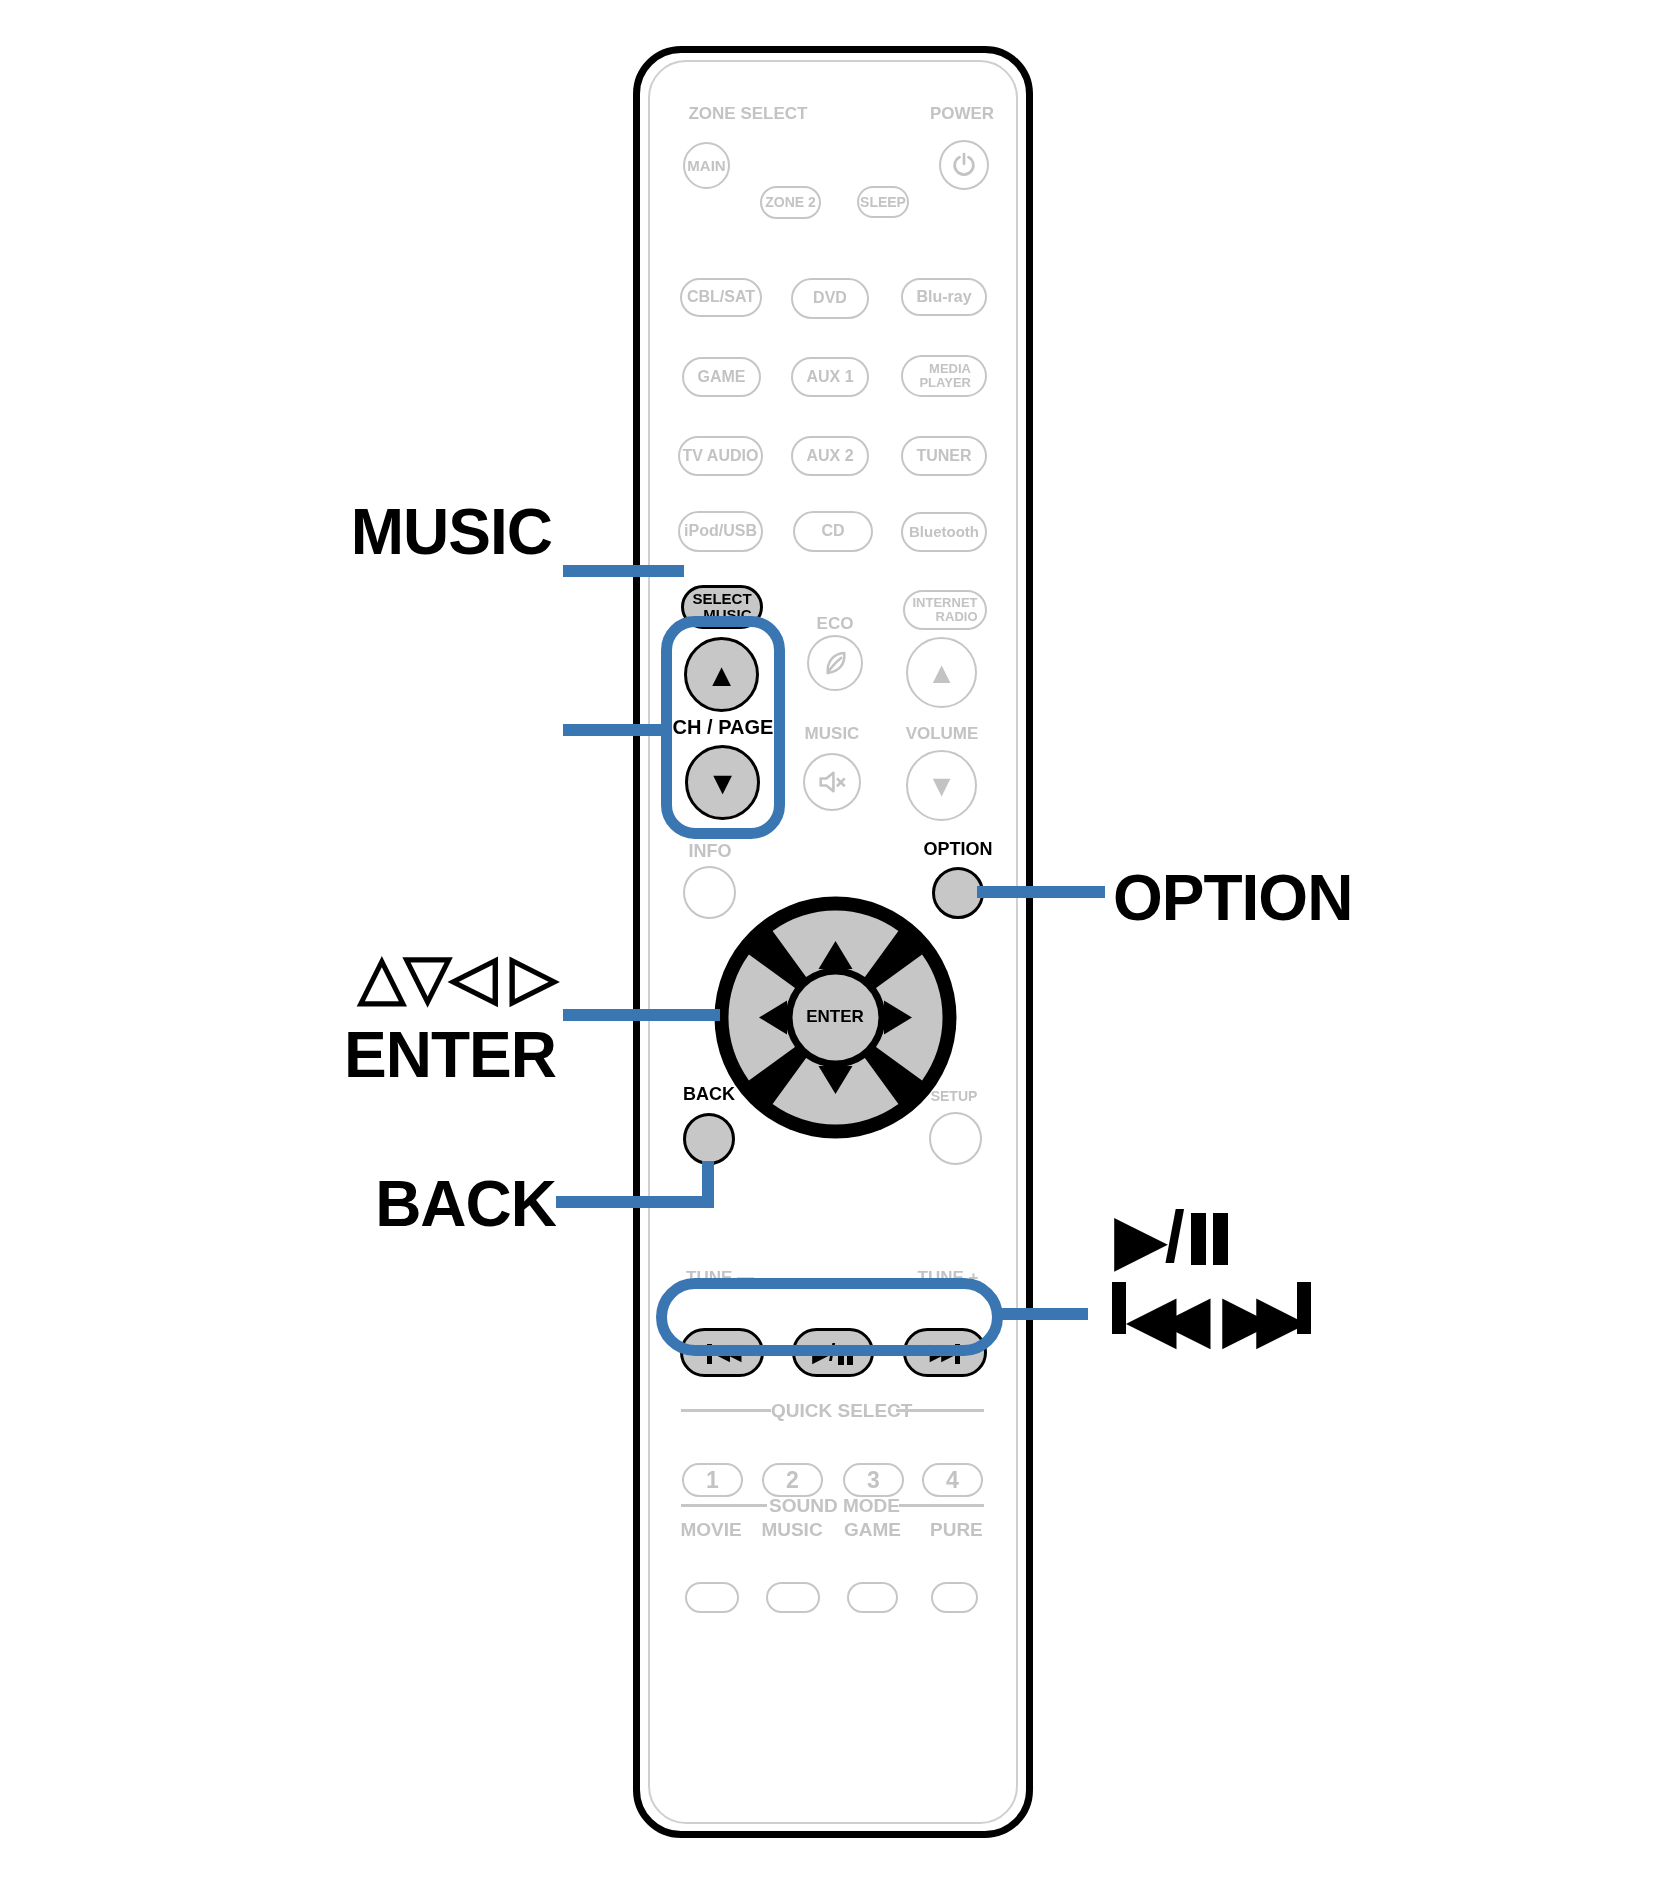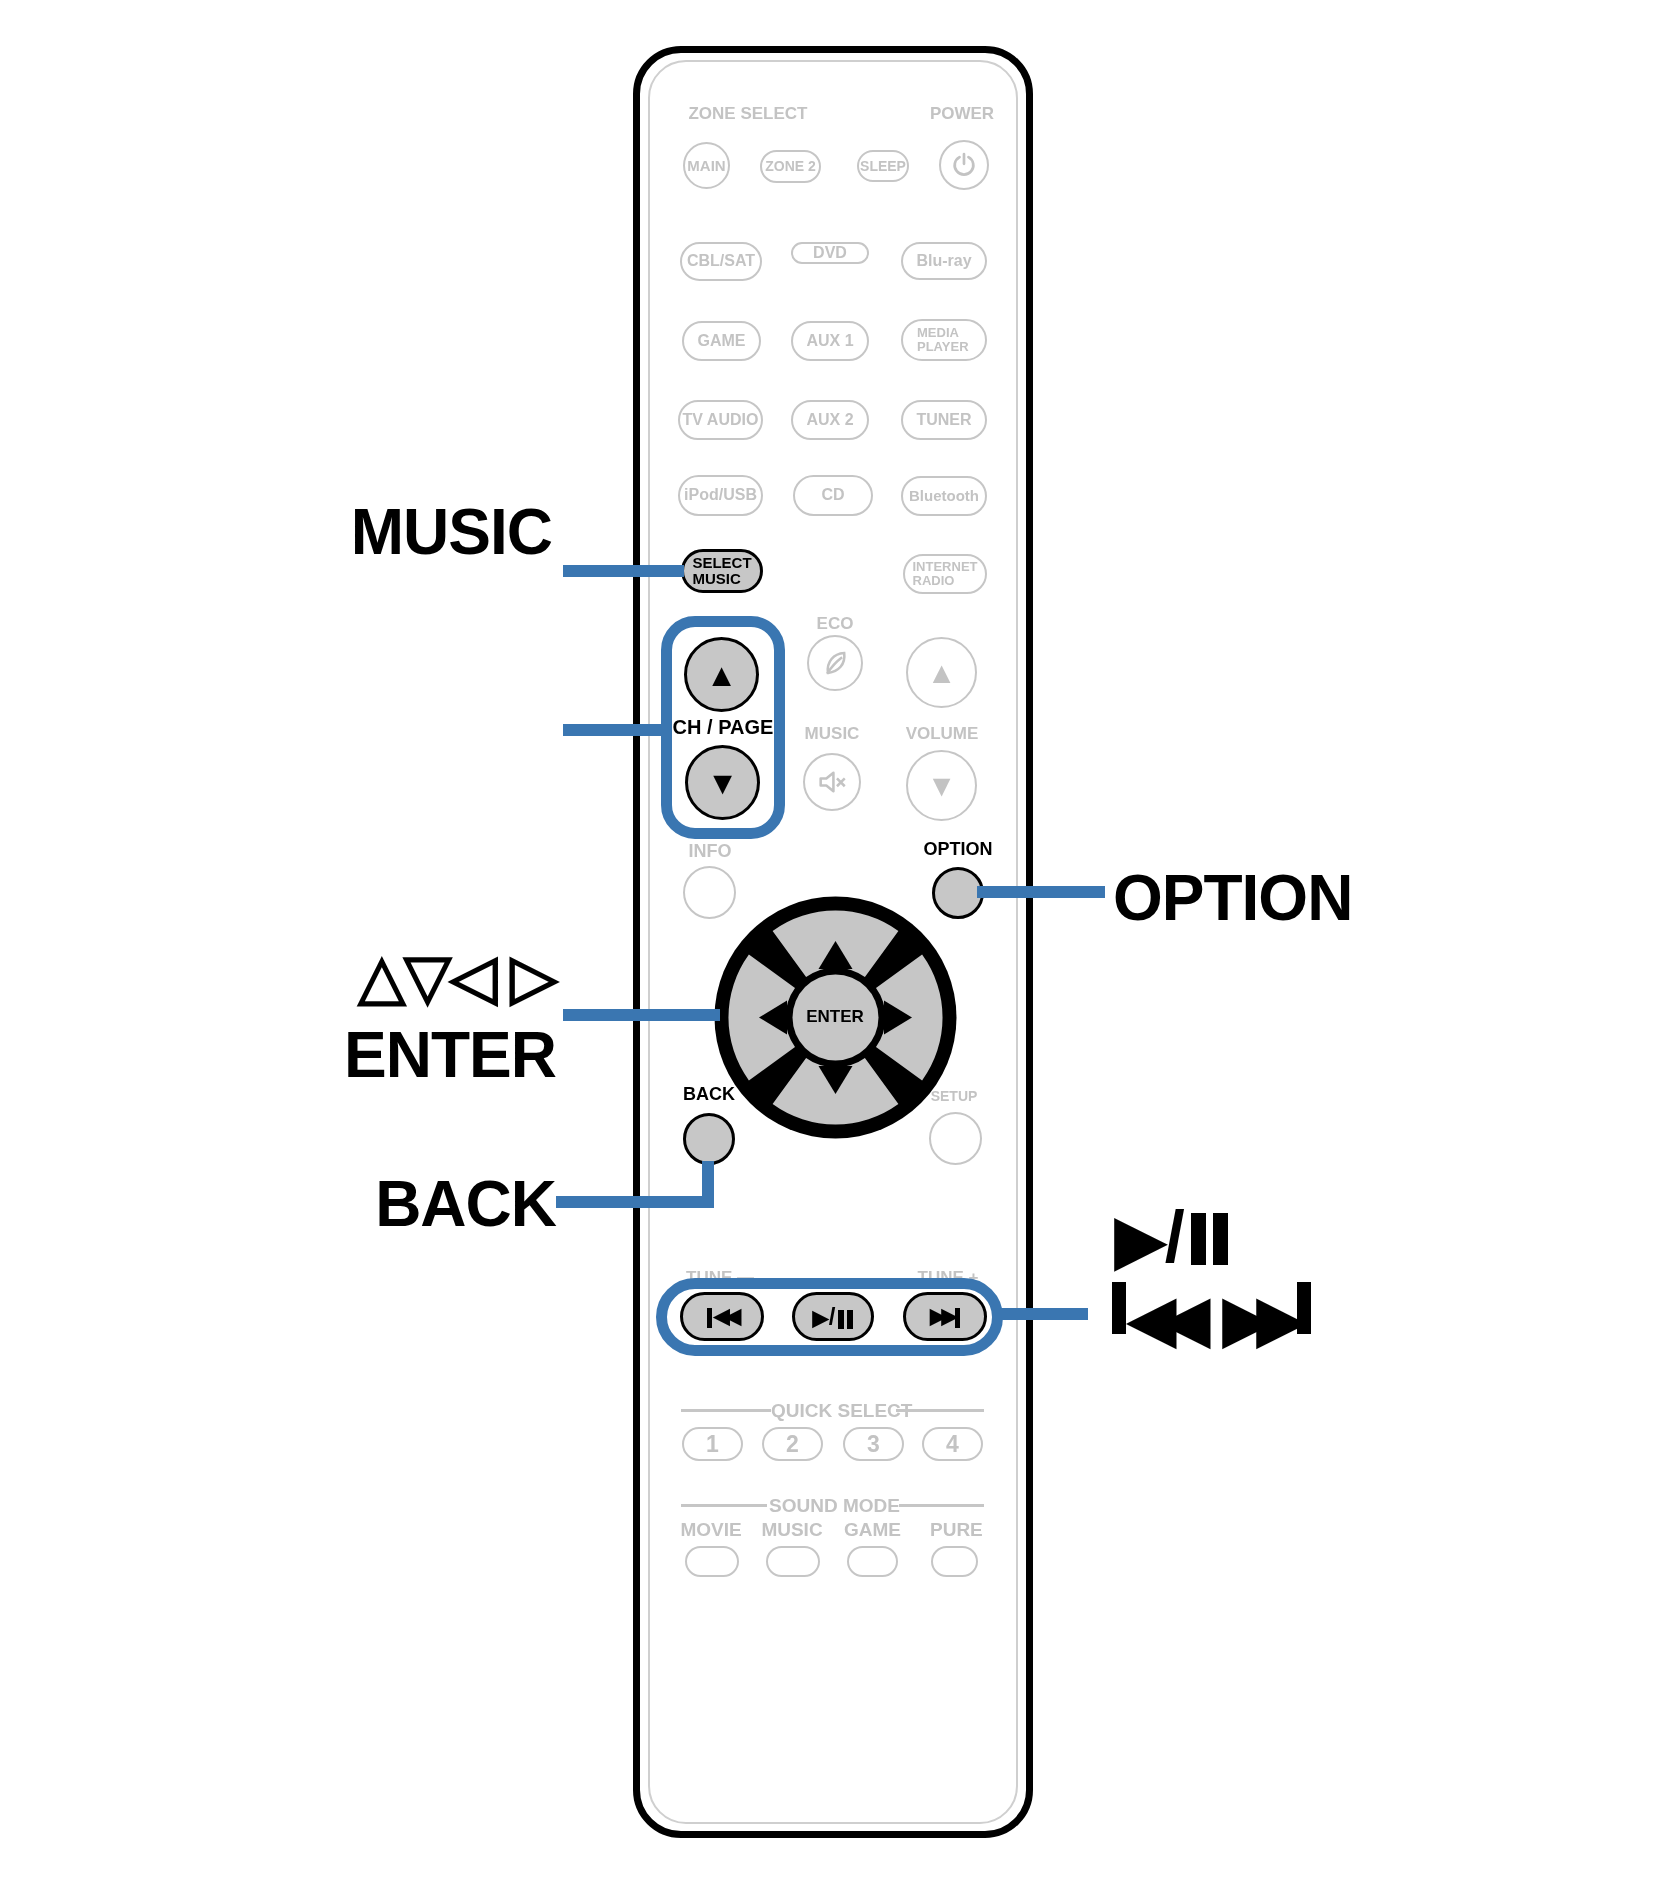--- a/index.html
+++ b/index.html
@@ -7,21 +7,21 @@
           font-family:"Liberation Sans", sans-serif;}
   .abs{position:absolute;box-sizing:border-box;}
 
   
   .remote-body{border:7px solid #000;border-radius:48px;background:#fff;}
   .remote-inner{border:2px solid #cfcfcf;border-radius:38px;}
 
   
   .glabel{color:#c3c3c3;font-weight:bold;text-align:center;white-space:nowrap;}
   .pill{border:2px solid #c6c6c6;border-radius:22px;color:#c3c3c3;font-weight:bold;
-        display:flex;align-items:center;justify-content:center;text-align:left;line-height:1.05;}
+        display:flex;align-items:center;justify-content:center;text-align:right;line-height:1.05;margin-top:36px;}
   .circ{border:2px solid #c6c6c6;border-radius:50%;display:flex;align-items:center;justify-content:center;}
 
   
   .hl{background:#c7c7c7;border:3px solid #000;color:#000;}
   .blabel{color:#000;font-weight:bold;text-align:center;white-space:nowrap;}
 
   
   .blue-line{background:#3a76b1;z-index:30;}
   .blue-box{border:11px solid #3a76b1;background:transparent;z-index:25;}
 
@@ -60,21 +60,21 @@
   <div class="abs circ" style="left:939px;top:140px;width:50px;height:50px;">
     <svg width="28" height="28" viewBox="0 0 24 24">
       <path d="M8.2 5.2 A8 8 0 1 0 15.8 5.2" fill="none" stroke="#c3c3c3" stroke-width="2.3" stroke-linecap="round"></path>
       <line x1="12" y1="2.6" x2="12" y2="11" stroke="#c3c3c3" stroke-width="2.3" stroke-linecap="round"></line>
     </svg>
   </div>
 
   <div class="abs pill" style="left:680px;top:242px;width:82px;height:39px;font-size:16px;">
     <span>CBL/SAT</span>
     </div>
-  <div class="abs pill" style="left:791px;top:242px;width:78px;height:22px;font-size:16px;">
+  <div class="abs pill" style="left:791px;top:242px;width:78px;height:41px;font-size:16px;">
     <span>DVD</span>
     </div>
   <div class="abs pill" style="left:901px;top:242px;width:86px;height:38px;font-size:16px;">
     <span>Blu-ray</span>
     </div>
 
   <div class="abs pill" style="left:682px;top:321px;width:79px;height:40px;font-size:16px;">
     <span>GAME</span>
     </div>
   <div class="abs pill" style="left:791px;top:321px;width:78px;height:40px;font-size:16px;">

